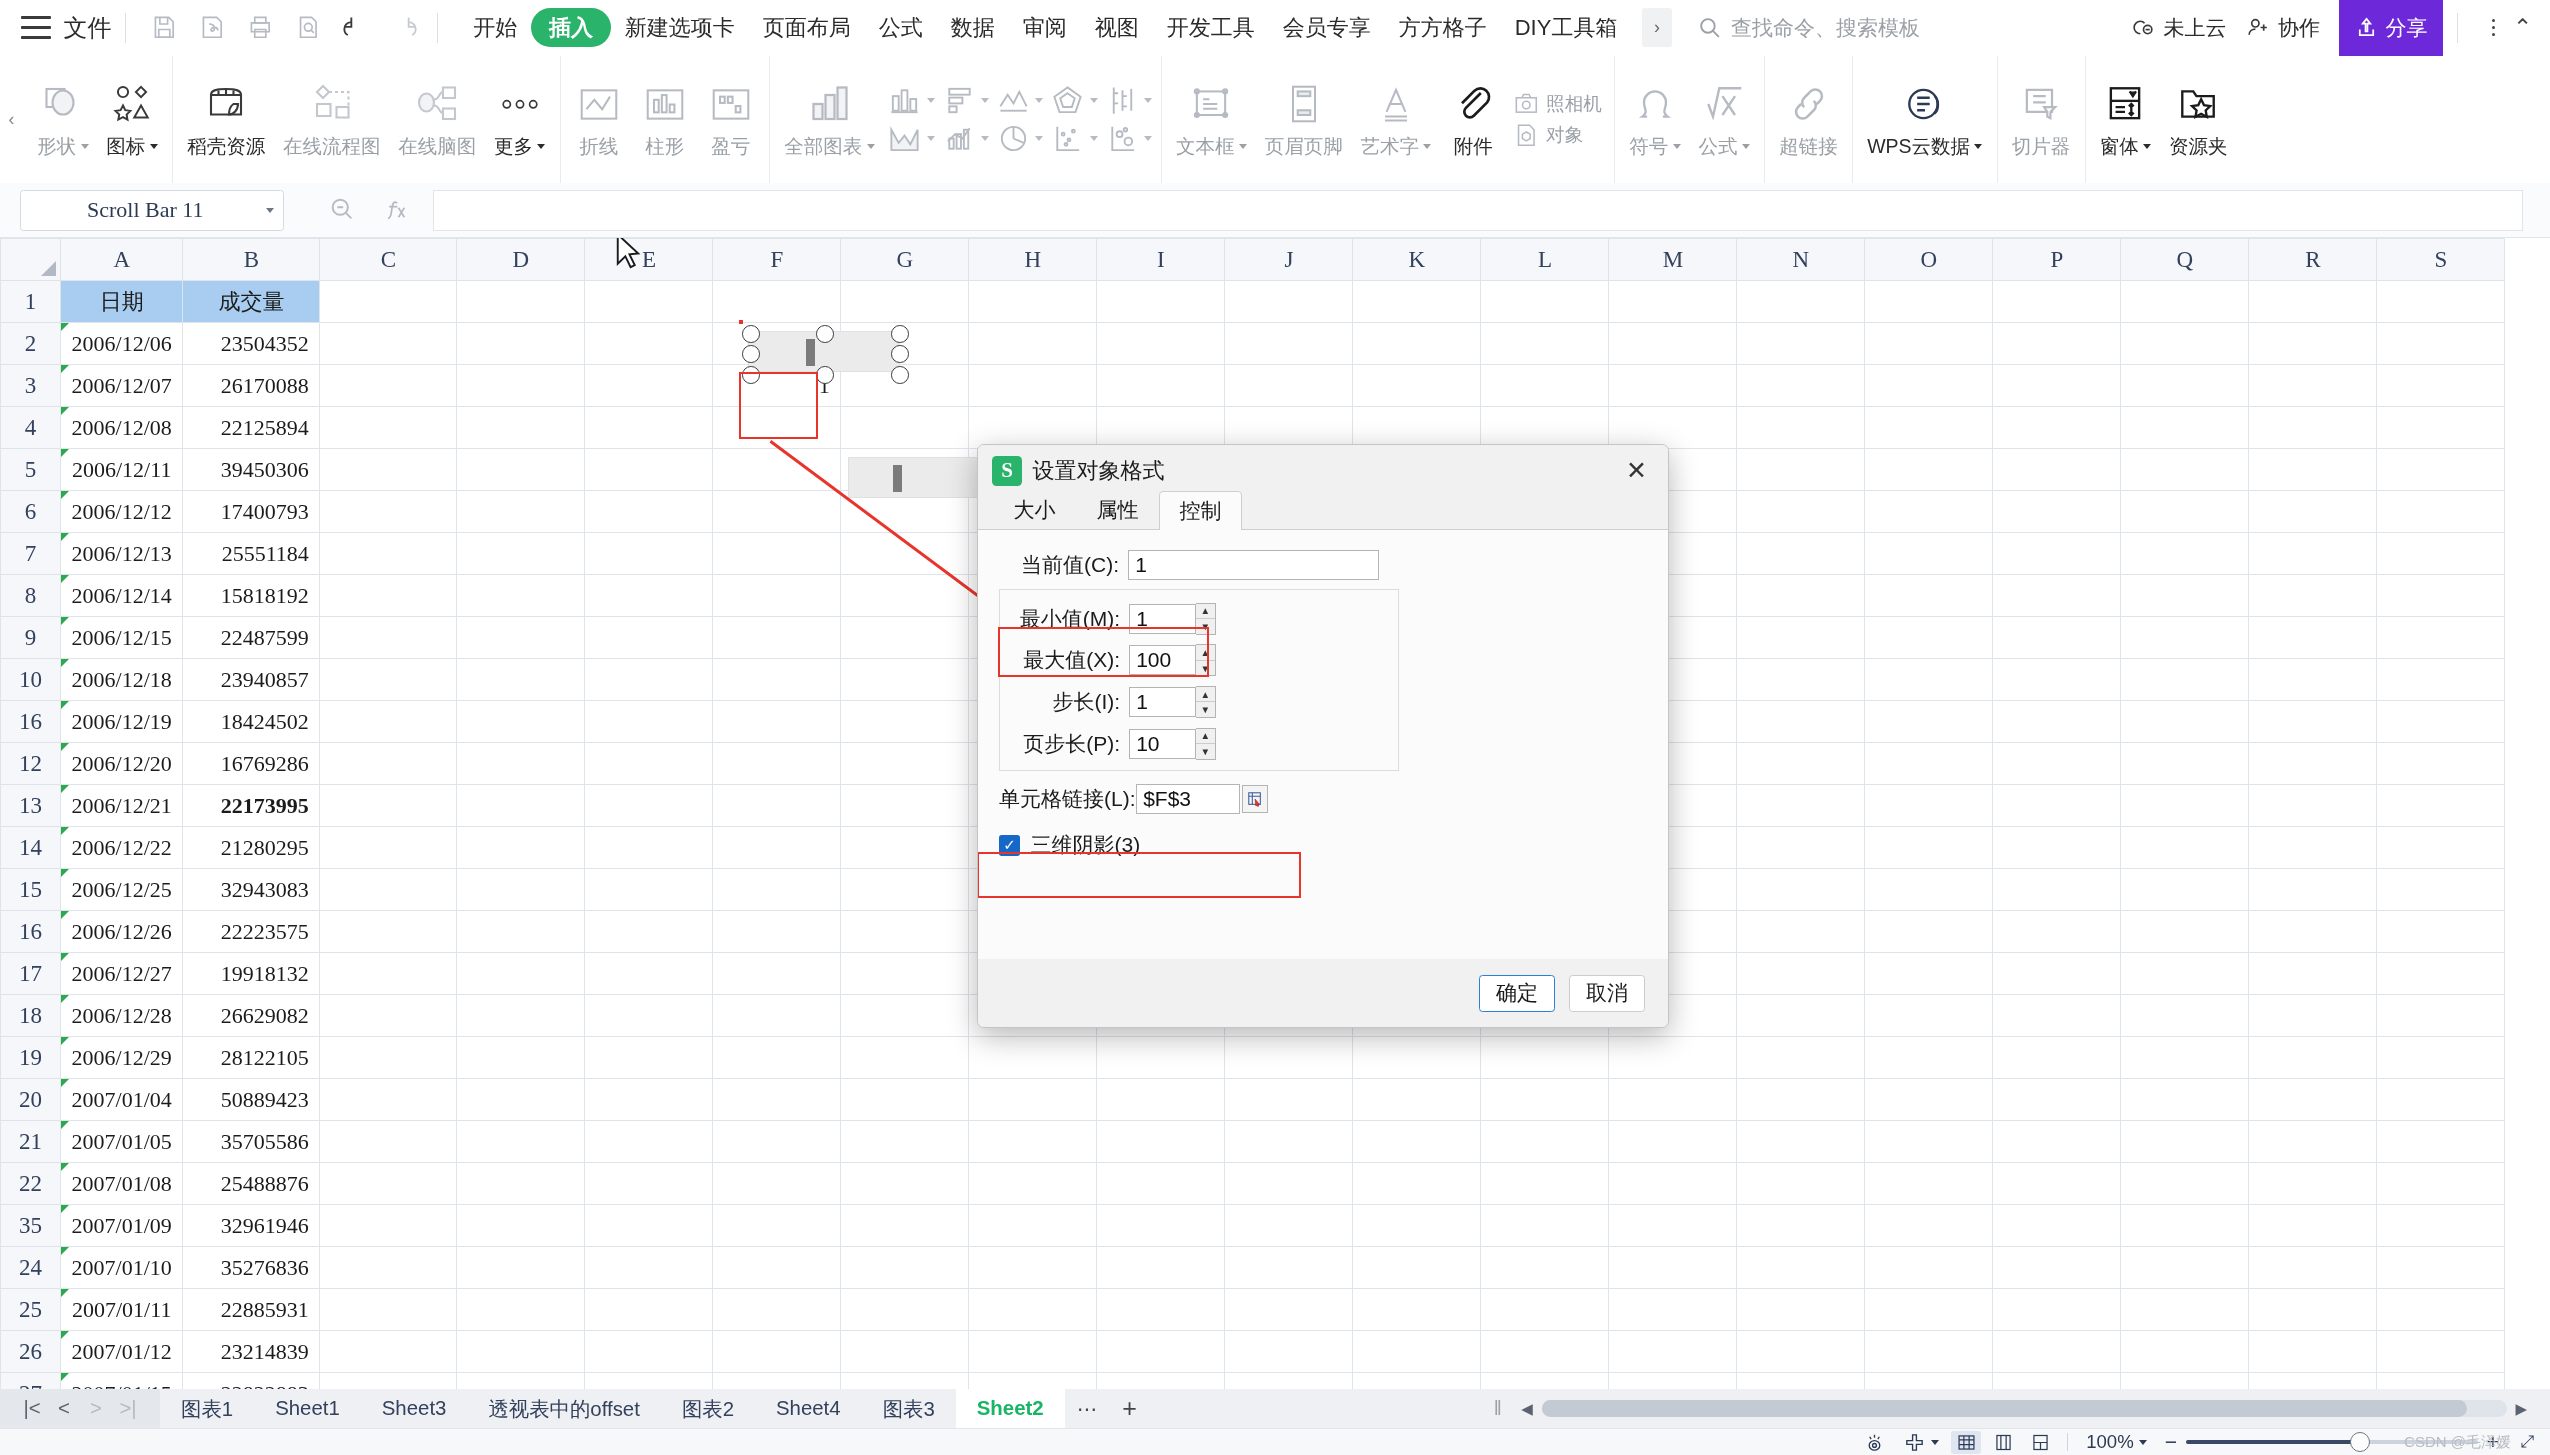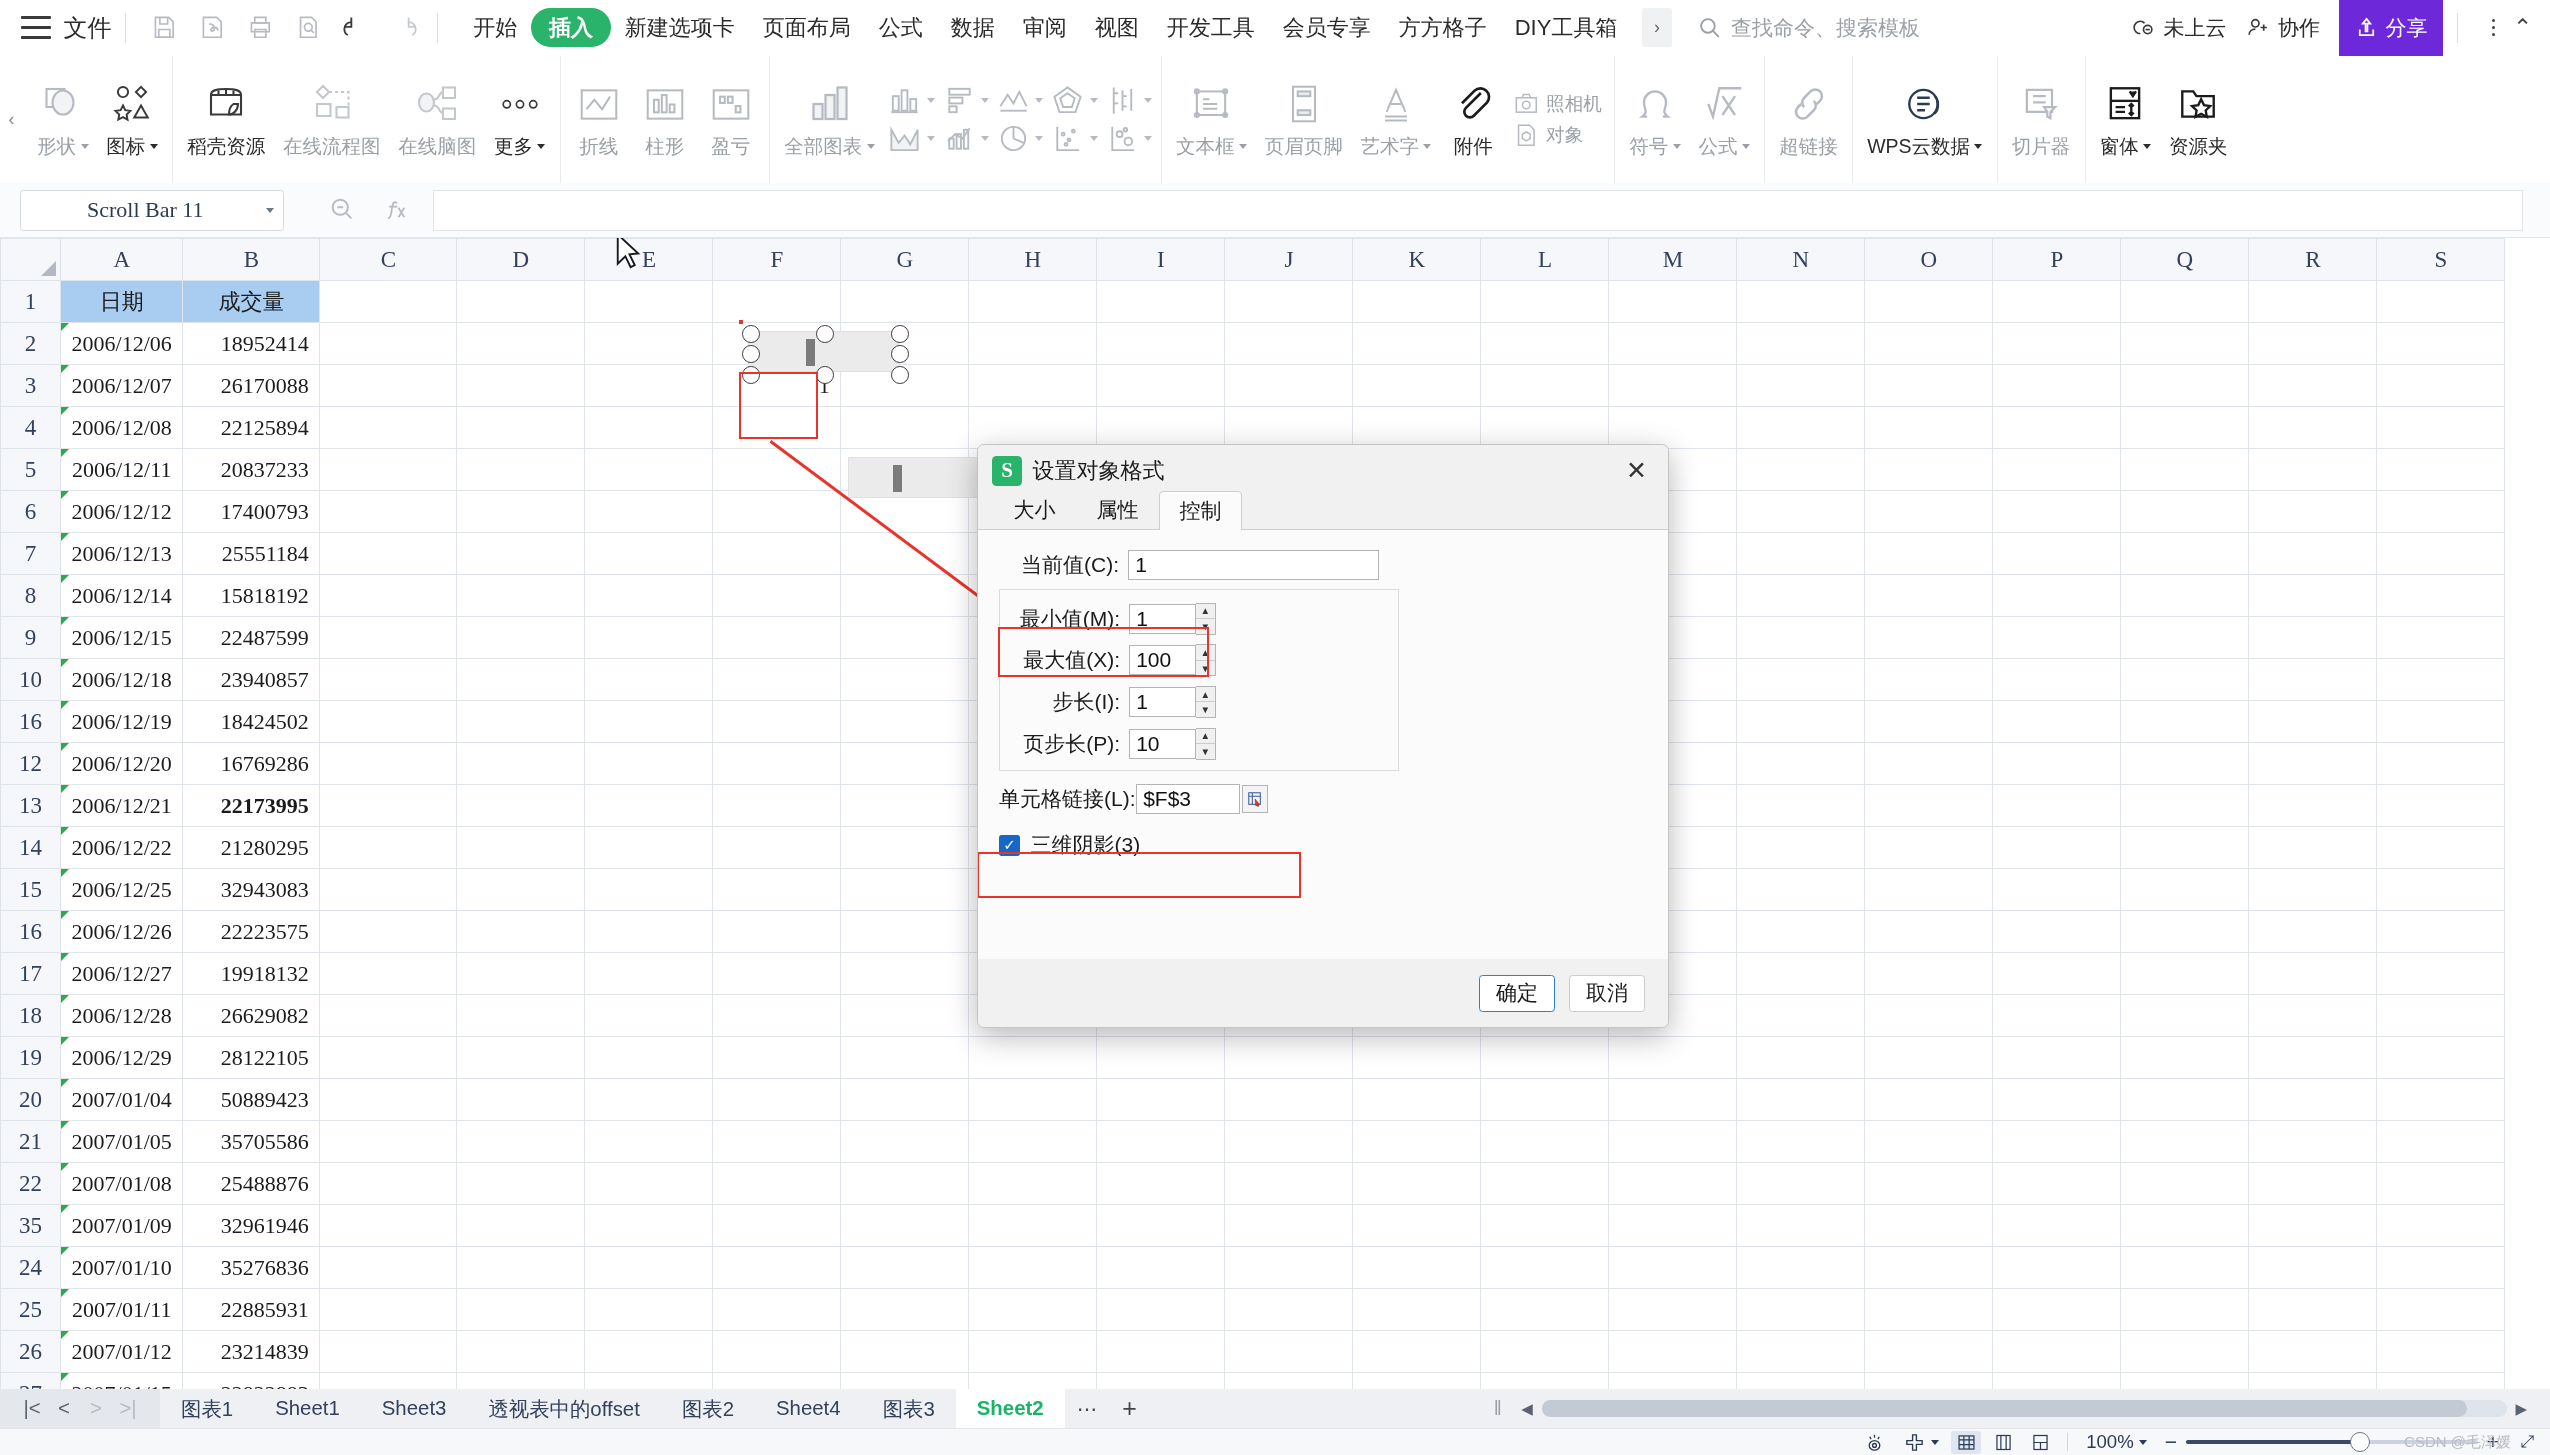--- a/index.html
+++ b/index.html
@@ -789,21 +789,21 @@
             <td class="cell" style="width: 128px;"></td>
             <td class="cell" style="width: 128px;"></td>
             <td class="cell" style="width: 128px;"></td>
             <td class="cell" style="width: 128px;"></td>
             <td class="cell" style="width: 128px;"></td>
             <td class="cell" style="width: 128px;"></td>
           </tr>
           <tr>
             <td class="rowhead">2</td>
             <td class="cell ctr mark" style="width: 104px;">2006/12/06</td>
-            <td class="cell rgt" style="width: 137px;">18952414</td>
+            <td class="cell rgt" style="width: 137px;">23504352</td>
             <td class="cell" style="width: 137px;"></td>
             <td class="cell" style="width: 128px;"></td>
             <td class="cell" style="width: 128px;"></td>
             <td class="cell" style="width: 128px;"></td>
             <td class="cell" style="width: 128px;"></td>
             <td class="cell" style="width: 128px;"></td>
             <td class="cell" style="width: 128px;"></td>
             <td class="cell" style="width: 128px;"></td>
             <td class="cell" style="width: 128px;"></td>
             <td class="cell" style="width: 128px;"></td>
@@ -855,21 +855,21 @@
             <td class="cell" style="width: 128px;"></td>
             <td class="cell" style="width: 128px;"></td>
             <td class="cell" style="width: 128px;"></td>
             <td class="cell" style="width: 128px;"></td>
             <td class="cell" style="width: 128px;"></td>
             <td class="cell" style="width: 128px;"></td>
           </tr>
           <tr>
             <td class="rowhead">5</td>
             <td class="cell ctr mark" style="width: 104px;">2006/12/11</td>
-            <td class="cell rgt" style="width: 137px;">20837233</td>
+            <td class="cell rgt" style="width: 137px;">39450306</td>
             <td class="cell" style="width: 137px;"></td>
             <td class="cell" style="width: 128px;"></td>
             <td class="cell" style="width: 128px;"></td>
             <td class="cell" style="width: 128px;"></td>
             <td class="cell" style="width: 128px;"></td>
             <td class="cell" style="width: 128px;"></td>
             <td class="cell" style="width: 128px;"></td>
             <td class="cell" style="width: 128px;"></td>
             <td class="cell" style="width: 128px;"></td>
             <td class="cell" style="width: 128px;"></td>

